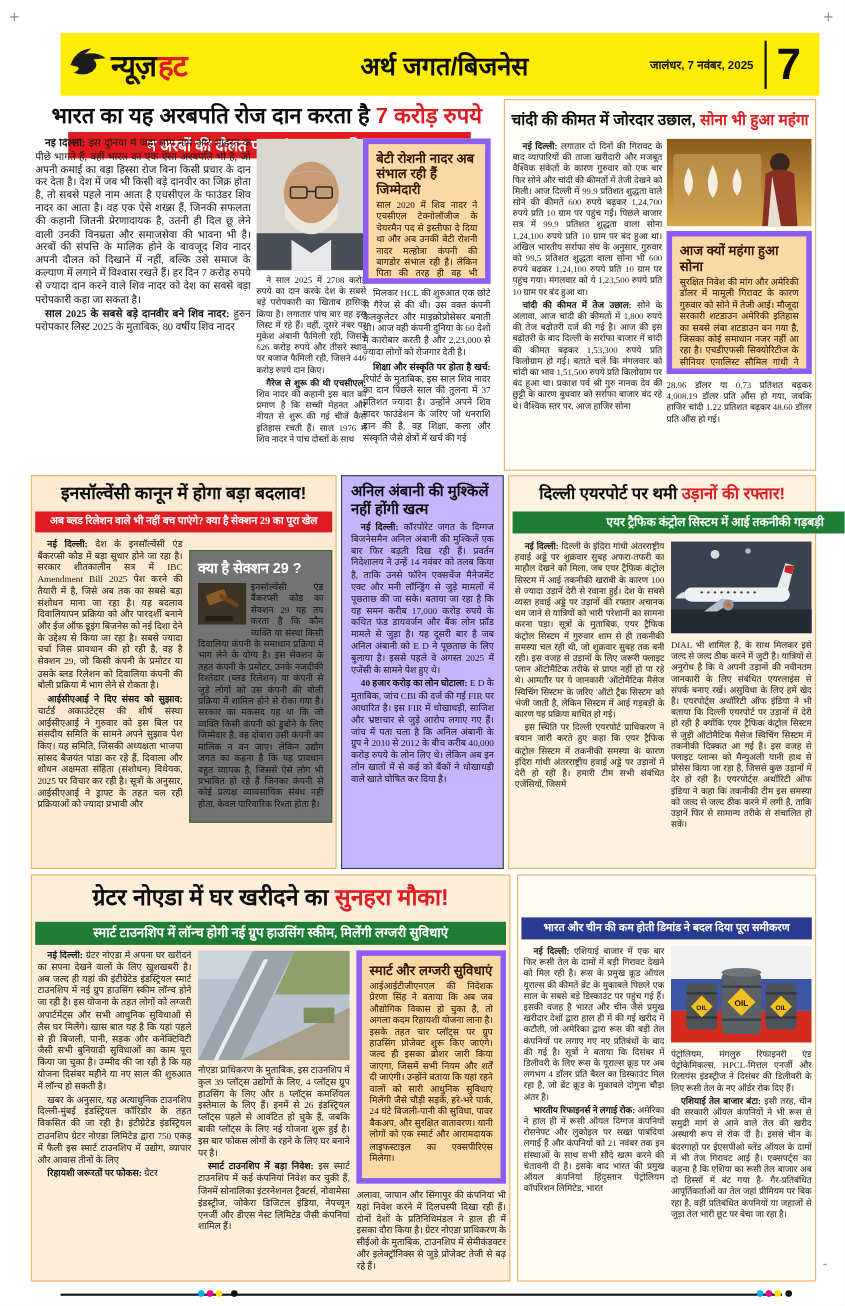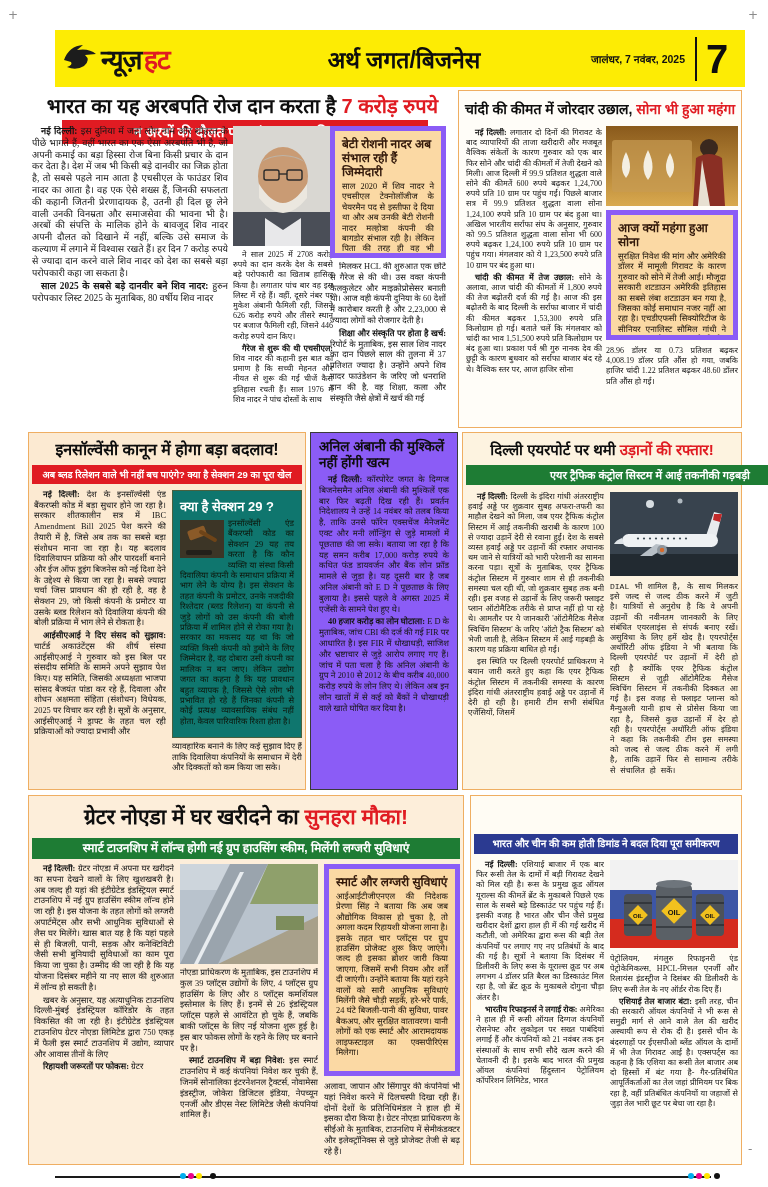--- a/index.html
+++ b/index.html
@@ -15,40 +15,40 @@
   .section-title{flex:1;text-align:center;font:bold 23px "Liberation Sans",sans-serif;color:#0d0d0d;}
   .m-date{width:130px;text-align:right;font:bold 10.5px "Liberation Sans",sans-serif;color:#111;padding-right:10px;}
   .pagenum-divider{width:2px;height:44px;background:#111;}
   .pagenum{width:40px;text-align:center;font:bold 40px "Liberation Sans",sans-serif;color:#0d0d0d;line-height:44px;}
   
   .banner{position:absolute;left:62px;top:120px;width:366px;height:24px;background:#e01b22;color:#fff;
           font:bold 14px "Liberation Sans",sans-serif;text-align:center;line-height:24px;white-space:nowrap;overflow:hidden;}
   .hl{position:absolute;font-family:"Liberation Sans",sans-serif;font-weight:bold;white-space:nowrap;
       overflow:hidden;text-align:center;color:#0d0d0d;}
   .hl .red{color:#e01b22;}
-  .subbar{position:absolute;color:#fff;font-family:Liberation Sans, sans-serif;font-weight:bold;
+  .subbar{position:absolute;color:#fff;font-family:Liberation Serif, serif;font-weight:bold;
           text-align:center;white-space:nowrap;overflow:hidden;}
   
   .col{position:absolute;text-align:justify;font-size:8.8px;line-height:11.2px;color:#161616;overflow:hidden;}
   .col.small{font-size:8px;line-height:10.2px;}
   .para{margin:0 0 2px 0;text-indent:9px;}
   .lead{font-weight:bold;}
   
   .frame{position:absolute;box-sizing:border-box;border:1px solid #efae62;}
   .obox{position:absolute;box-sizing:border-box;background:#fbd9a4;border:5px solid #8b5cf6;
         padding:6px 7px;overflow:hidden;}
   .obox-title{font:bold 12px "Liberation Sans",sans-serif;color:#33190a;margin:0 0 3px 0;line-height:14px;}
   .obox-body{font-size:8.3px;line-height:10.4px;text-align:justify;color:#1a1208;}
-  .gbox{position:absolute;box-sizing:border-box;background:#0f766e;border:1px solid #49603f;
-        padding:6px 7px;overflow:hidden;}
+  .gbox{position:absolute;box-sizing:border-box;background:#737373;border:1px solid #49603f;
+        padding:6px 7px;overflow:hidden;margin-top:10px;}
   .gbox-title{font:bold 13px "Liberation Sans",sans-serif;color:#ffffff;margin:0 0 4px 0;}
   .gbox-body{font-size:8.3px;line-height:10.4px;text-align:justify;color:#0d150a;}
   .photo{position:absolute;overflow:hidden;}
   .photo svg{display:block;}
-  .ambani-box{position:absolute;box-sizing:border-box;background:#8b5cf6;border:1.5px solid #3a3a3a;}
+  .ambani-box{position:absolute;box-sizing:border-box;background:#c4b5fd;border:1.5px solid #3a3a3a;}
   .ambani-hl{font:bold 13.5px "Liberation Sans",sans-serif;color:#0d0d0d;text-align:left;
              padding:6px 8px 2px 8px;line-height:16px;}
   
   .footline{position:absolute;background:#1a1a1a;}
   .dot{position:absolute;width:6px;height:6px;border-radius:50%;}
 </style>
 </head>
 <body>
 
 <div class="page">
@@ -162,23 +162,20 @@
     <div class="gbox-title">क्या है सेक्शन 29 ?</div>
     <div style="float:left;margin:1px 4px 1px 0;">
       <svg width="44" height="38" viewBox="0 0 44 38">
         <rect width="44" height="38" fill="#3c3526"></rect>
         <rect x="8" y="8" width="18" height="10" rx="2" transform="rotate(-20 17 13)" fill="#8a5a28"></rect>
         <rect x="18" y="14" width="20" height="4" rx="2" transform="rotate(30 28 16)" fill="#6e4418"></rect>
         <rect x="6" y="30" width="26" height="5" rx="2" fill="#23201a"></rect>
       </svg>
     </div>
     <div class="gbox-body">इनसॉल्वेंसी एंड बैंकरप्सी कोड का सेक्शन 29 यह तय करता है कि कौन व्यक्ति या संस्था किसी दिवालिया कंपनी के समाधान प्रक्रिया में भाग लेने के योग्य है। इस सेक्शन के तहत कंपनी के प्रमोटर, उनके नजदीकी रिश्तेदार (ब्लड रिलेशन) या कंपनी से जुड़े लोगों को उस कंपनी की बोली प्रक्रिया में शामिल होने से रोका गया है। सरकार का मकसद यह था कि जो व्यक्ति किसी कंपनी को डुबोने के लिए जिम्मेदार है, वह दोबारा उसी कंपनी का मालिक न बन जाए। लेकिन उद्योग जगत का कहना है कि यह प्रावधान बहुत व्यापक है, जिससे ऐसे लोग भी प्रभावित हो रहे हैं जिनका कंपनी से कोई प्रत्यक्ष व्यावसायिक संबंध नहीं होता, केवल पारिवारिक रिश्ता होता है।</div>
-  </div>
-  <div class="col" style="left:172px;top:742px;width:130px;height:44px;font-size:8.4px;line-height:10.7px;">
-    <p class="para" style="text-indent:0;"><span>व्यावहारिक बनाने के लिए कई सुझाव दिए हैं ताकि दिवालिया कंपनियों के समाधान में देरी और दिक्कतों को कम किया जा सके।</span></p>
   </div>
 
   <div class="ambani-box" style="left:310px;top:432px;width:148px;height:358px;">
     <div class="ambani-hl">अनिल अंबानी की मुश्किलें नहीं होंगी खत्म</div>
     <div class="col" style="position:static;padding:2px 8px;width:auto;height:298px;font-size:8.4px;line-height:10.8px;">
       <p class="para"><b class="lead">नई दिल्ली:</b> <span>कॉरपोरेट जगत के दिग्गज बिजनेसमैन अनिल अंबानी की मुश्किलें एक बार फिर बढ़ती दिख रही हैं। प्रवर्तन निदेशालय ने उन्हें 14 नवंबर को तलब किया है, ताकि उनसे फॉरेन एक्सचेंज मैनेजमेंट एक्ट और मनी लॉन्ड्रिंग से जुड़े मामलों में पूछताछ की जा सके। बताया जा रहा है कि यह समन करीब 17,000 करोड़ रुपये के कथित फंड डायवर्जन और बैंक लोन फ्रॉड मामले से जुड़ा है। यह दूसरी बार है जब अनिल अंबानी को E D ने पूछताछ के लिए बुलाया है। इससे पहले वे अगस्त 2025 में एजेंसी के सामने पेश हुए थे।</span></p>
       <p class="para"><b class="lead">40 हजार करोड़ का लोन घोटाला:</b> <span>E D के मुताबिक, जांच CBI की दर्ज की गई FIR पर आधारित है। इस FIR में धोखाधड़ी, साजिश और भ्रष्टाचार से जुड़े आरोप लगाए गए हैं। जांच में पता चला है कि अनिल अंबानी के ग्रुप ने 2010 से 2012 के बीच करीब 40,000 करोड़ रुपये के लोन लिए थे। लेकिन अब इन लोन खातों में से कई को बैंकों ने धोखाधड़ी वाले खाते घोषित कर दिया है।</span></p>
     </div>
   </div>
 
@@ -212,21 +209,21 @@
           <circle cx="40" cy="46.5" r="1.1"></circle>
           <circle cx="46" cy="46.5" r="1.1"></circle>
           <circle cx="52" cy="46.5" r="1.1"></circle>
           <circle cx="58" cy="46.5" r="1.1"></circle>
           <circle cx="64" cy="46.5" r="1.1"></circle>
           <circle cx="70" cy="46.5" r="1.1"></circle>
           <circle cx="76" cy="46.5" r="1.1"></circle>
         </g>
     </svg>
   </div>
-  <div class="col small" style="left:610px;top:582px;width:128px;height:204px;font-family:Liberation Mono, monospace;">
+  <div class="col small" style="left:610px;top:582px;width:128px;height:204px;">
     <p class="para" style="text-indent:0;"><span>DIAL भी शामिल है, के साथ मिलकर इसे जल्द से जल्द ठीक करने में जुटी है। यात्रियों से अनुरोध है कि वे अपनी उड़ानों की नवीनतम जानकारी के लिए संबंधित एयरलाइंस से संपर्क बनाए रखें। असुविधा के लिए हमें खेद है। एयरपोर्ट्स अथॉरिटी ऑफ इंडिया ने भी बताया कि दिल्ली एयरपोर्ट पर उड़ानों में देरी हो रही है क्योंकि एयर ट्रैफिक कंट्रोल सिस्टम से जुड़ी ऑटोमैटिक मैसेज स्विचिंग सिस्टम में तकनीकी दिक्कत आ गई है। इस वजह से फ्लाइट प्लान्स को मैन्युअली यानी हाथ से प्रोसेस किया जा रहा है, जिससे कुछ उड़ानों में देर हो रही है। एयरपोर्ट्स अथॉरिटी ऑफ इंडिया ने कहा कि तकनीकी टीम इस समस्या को जल्द से जल्द ठीक करने में लगी है, ताकि उड़ानें फिर से सामान्य तरीके से संचालित हो सकें।</span></p>
   </div>
 
   <div class="frame" style="left:28px;top:795px;width:436px;height:370px;background:#fdeeda;"></div>
   <div class="hl" style="left:32px;top:800px;width:428px;height:34px;font-size:21px;line-height:34px;">
     <span>ग्रेटर नोएडा में घर खरीदने का </span><span class="red">सुनहरा मौका!</span>
   </div>
   <div class="subbar" style="left:32px;top:838px;width:428px;height:21px;background:#1e7c34;font-size:12px;line-height:21px;">
     <span>स्मार्ट टाउनशिप में लॉन्च होगी नई ग्रुप हाउसिंग स्कीम, मिलेंगी लग्जरी सुविधाएं</span>
   </div>

